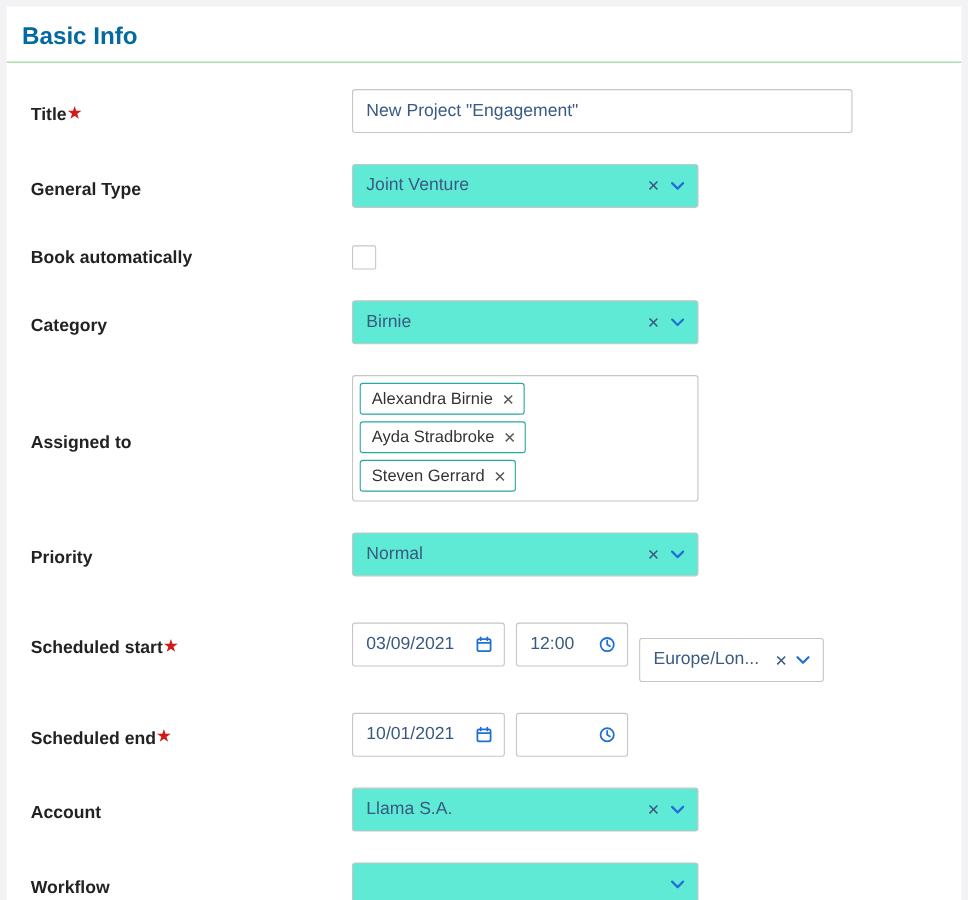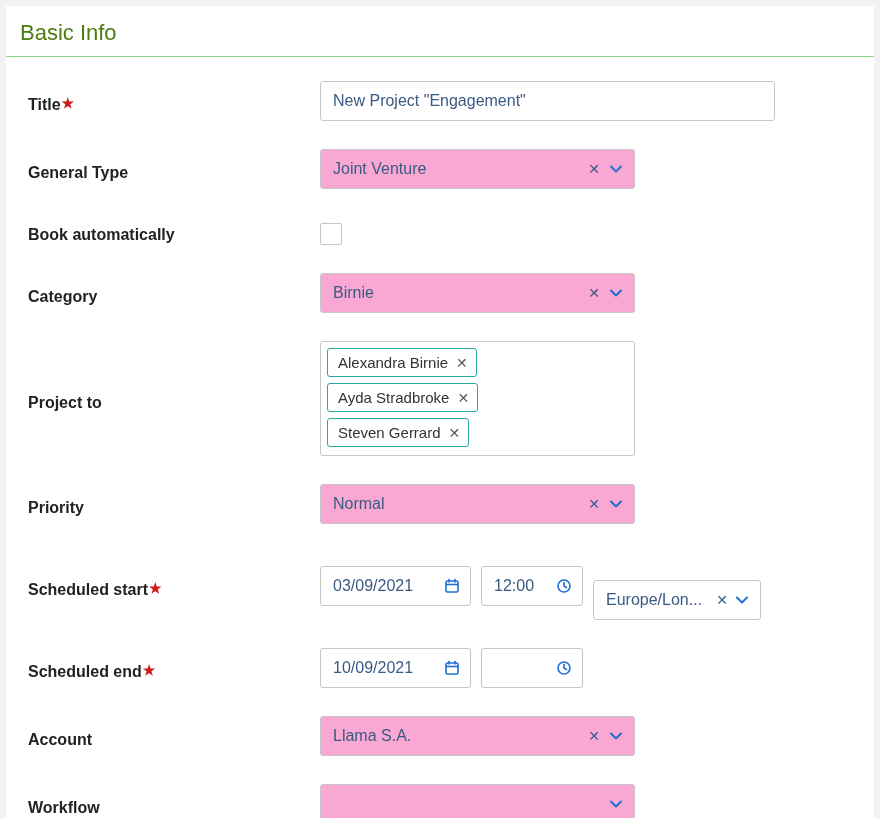--- a/index.html
+++ b/index.html
@@ -10,23 +10,23 @@
     width: 880px;
     color: #222;
   }
   .panel {
     background: #fff;
     width: 100%;
     padding: 0 0 10px 0;
   }
   .panel-title {
     font-size: 22px;
-    font-weight: 400;
+    font-weight: 700;
     padding: 14px 14px 10px 14px;
-    color: #4d7c0f;
+    color: #0369a1;
   }
   .divider {
     border: none;
     border-top: 1px solid #8bd68b;
     margin: 0;
   }
   .form {
     padding: 24px 22px 0 22px;
   }
   .row {
@@ -66,21 +66,21 @@
     width: 315px;
     height: 40px;
     border: 1px solid #c6c6c6;
     border-radius: 3px;
     padding: 0 10px 0 12px;
     display: flex;
     align-items: center;
     justify-content: space-between;
     font-size: 16px;
     color: #3a5a82;
-    background: #f9a8d4;
+    background: #5eead4;
     cursor: pointer;
   }
   .select-text {
     flex: 1;
     white-space: nowrap;
     overflow: hidden;
     text-overflow: ellipsis;
   }
   .select-controls {
     display: flex;
@@ -143,21 +143,21 @@
     height: 40px;
     border: 1px solid #c6c6c6;
     border-radius: 3px;
     display: flex;
     align-items: center;
     background: #fff;
     padding: 0 10px 0 12px;
     color: #3a5a82;
     font-size: 16px;
   }
-  .mini-input.date-w { width: 151px; justify-content: space-between; }
+  .mini-input.date-w { width: 139px; justify-content: space-between; }
   .mini-input.time-w { width:  102px; justify-content: space-between; }
   .mini-input.tz-w   { width: 168px; justify-content: space-between; gap:4px;margin-top:28px; }
   .mini-icon { color: #1f6fd6; display:flex; align-items:center; }
   .mini-icon svg { display:block; }
   .tz-text {
     flex: 1;
     white-space: nowrap;
     overflow: hidden;
     text-overflow: ellipsis;
     padding-right: 4px;
@@ -216,21 +216,21 @@
               <svg width="16" height="16" viewBox="0 0 16 16">
                   <path d="M3 5.5l5 5 5-5" fill="none" stroke="currentColor" stroke-width="2" stroke-linecap="round" stroke-linejoin="round"></path>
                 </svg>
             </span>
           </span>
         </div>
       </div>
     </div>
 
     <div class="row">
-      <div class="label-col">Project to</div>
+      <div class="label-col">Assigned to</div>
       <div class="field-col">
         <div class="tags-box" id="assigned-chips">
 
         <span class="tag">
               <span>Alexandra Birnie</span>
               <span class="tag-x">✕</span>
             </span>
             <span class="tag">
               <span>Ayda Stradbroke</span>
               <span class="tag-x">✕</span>
@@ -299,21 +299,21 @@
       </div>
     </div>
 
     <div class="row">
       <div class="label-col">
         <span>Scheduled end</span><span class="req">★</span>
       </div>
       <div class="field-col">
         <div class="date-row">
           <div class="mini-input date-w">
-            <span>10/09/2021</span>
+            <span>10/01/2021</span>
             <span class="mini-icon">
               <svg width="16" height="16" viewBox="0 0 16 16">
                   <rect x="2" y="3" width="12" height="11" rx="1.5" fill="none" stroke="currentColor" stroke-width="1.6"></rect>
                   <line x1="2" y1="6.5" x2="14" y2="6.5" stroke="currentColor" stroke-width="1.6"></line>
                   <line x1="5" y1="1.5" x2="5" y2="4" stroke="currentColor" stroke-width="1.6" stroke-linecap="round"></line>
                   <line x1="11" y1="1.5" x2="11" y2="4" stroke="currentColor" stroke-width="1.6" stroke-linecap="round"></line>
                 </svg>
             </span>
           </div>
           <div class="mini-input time-w">

